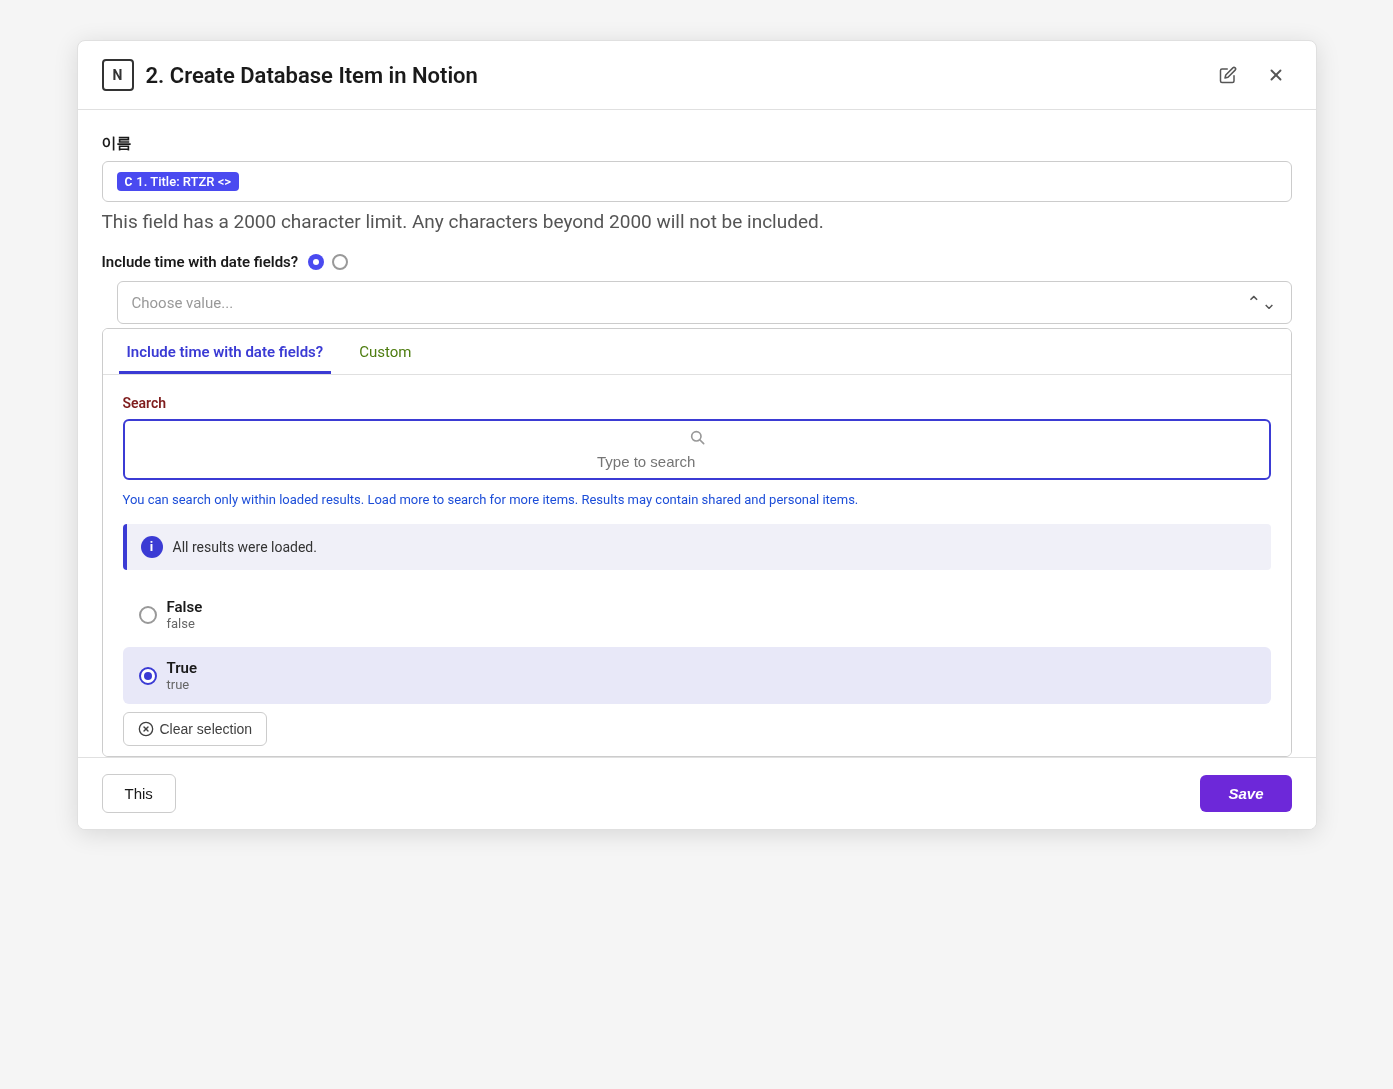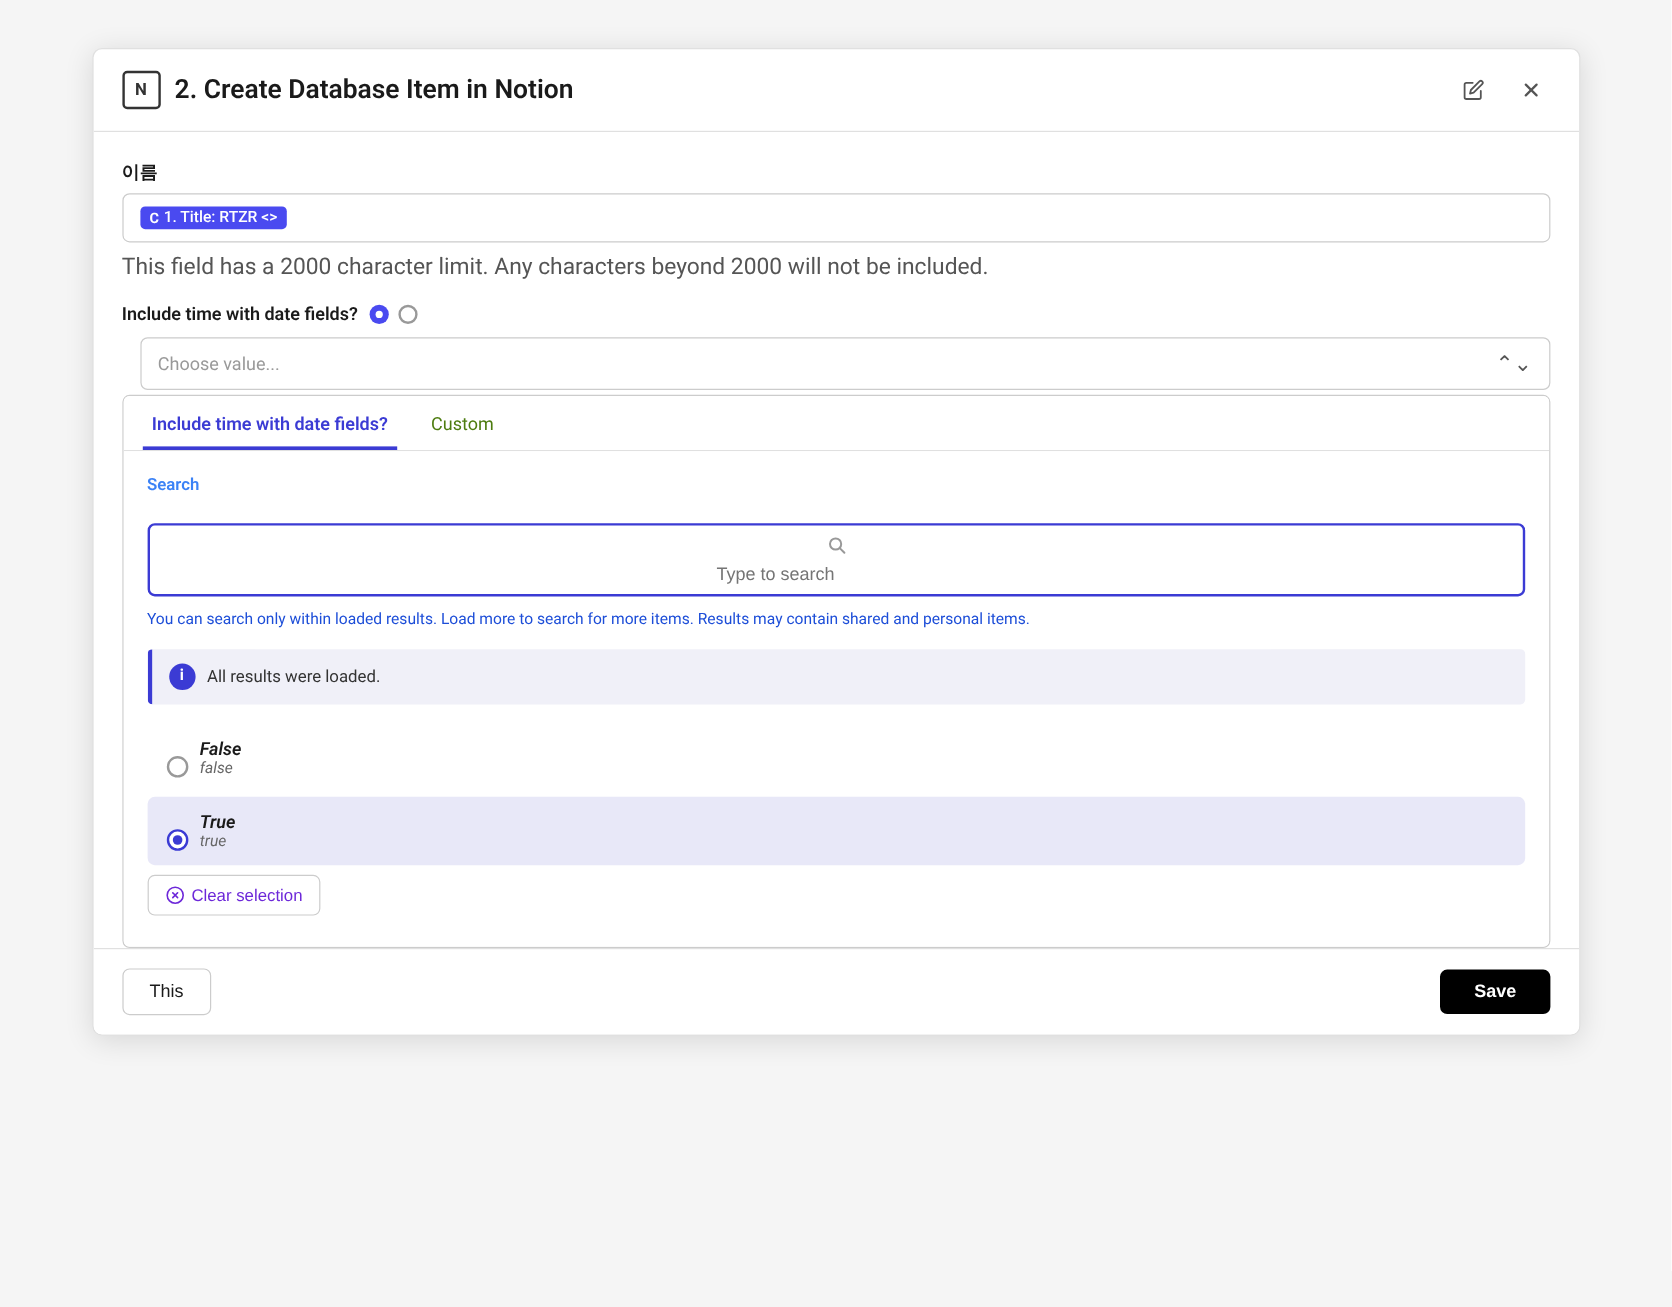--- a/index.html
+++ b/index.html
@@ -226,22 +226,22 @@
     }
 
     .dropdown-content {
       padding: 20px 20px 10px 20px;
       background: #fff;
     }
 
     .search-label {
       font-size: 14px;
       font-weight: 600;
-      color: #3b82f6;
-      margin-bottom: 24px;
+      color: #7f1d1d;
+      margin-bottom: 8px;
     }
 
     .search-input-container {
       display: flex;
       align-items: center;
       border: 2px solid #3b3bd4;
       border-radius: 6px;
       padding: 8px 12px;
       gap: 8px;
       margin-bottom: 10px;
@@ -289,27 +289,26 @@
       flex-shrink: 0;
     }
 
     .info-text {
       font-size: 14px;
       color: #333;
     }
 
     .option-item {
       display: flex;
-      align-items: flex-end;
+      align-items: center;
       gap: 10px;
       padding: 12px 16px;
       cursor: pointer;
       border-radius: 6px;
       margin-bottom: 4px;
-      font-style: italic;
     }
 
     .option-item.selected {
       background: #e8e8f8;
     }
 
     .option-radio {
       width: 18px;
       height: 18px;
       border-radius: 50%;
@@ -349,23 +348,23 @@
       display: flex;
       align-items: center;
       gap: 6px;
       background: #fff;
       border: 1.5px solid #ccc;
       border-radius: 6px;
       padding: 8px 14px;
       font-size: 14px;
       font-weight: 500;
       cursor: pointer;
-      color: #6d28d9;
+      color: #404040;
       margin-top: 8px;
-      margin-bottom: 16px;
+      margin-bottom: 0;
     }
 
     .modal-footer {
       padding: 16px 24px;
       display: flex;
       align-items: center;
       justify-content: space-between;
       border-top: 1px solid #e0e0e0;
       background: #fff;
     }
@@ -374,28 +373,29 @@
       background: #fff;
       border: 1.5px solid #ccc;
       border-radius: 6px;
       padding: 10px 22px;
       font-size: 15px;
       cursor: pointer;
       color: #1a1a1a;
     }
 
     .btn-primary {
-      background: #000000;
+      background: #6d28d9;
       border: none;
       border-radius: 6px;
       padding: 10px 28px;
       font-size: 15px;
       font-weight: 600;
       cursor: pointer;
       color: #fff;
+      font-style: italic;
     }
   </style>
 </head>
 <body>
 
 <div style="padding: 24px; background: #f5f5f5; min-height: 1089px; display: flex; align-items: flex-start; justify-content: center; padding-top: 40px;">
 
   <div class="modal">
 
     <div class="modal-header">

